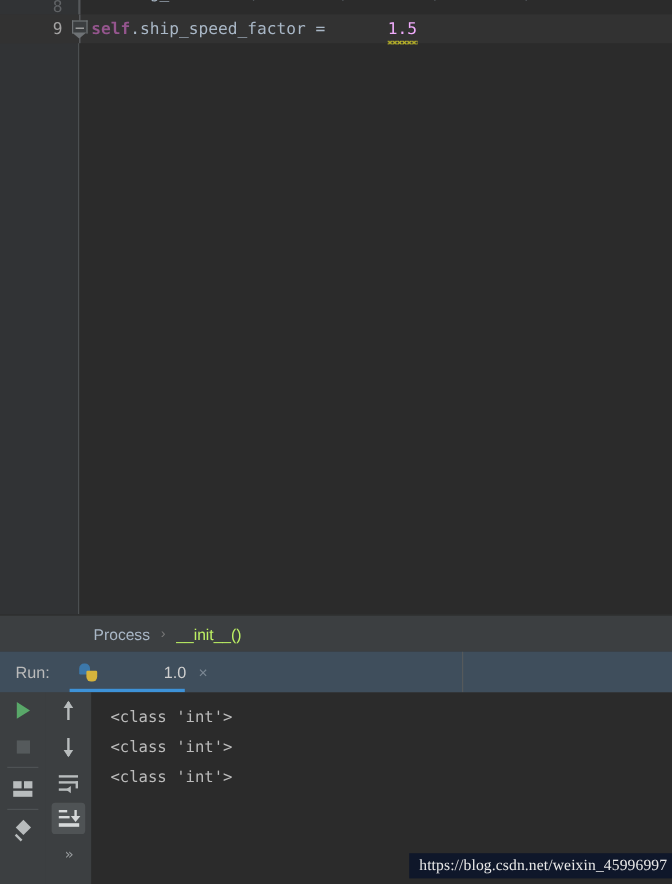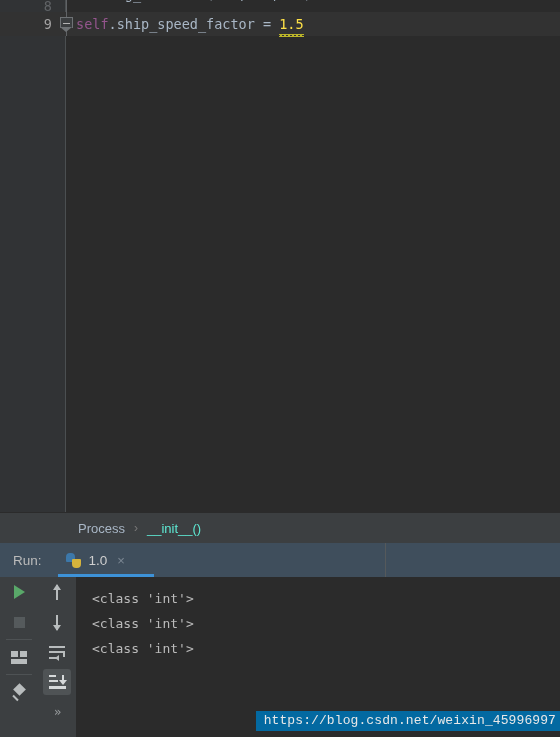--- a/index.html
+++ b/index.html
@@ -118,24 +118,24 @@
     left: 76px; top: 0;
     height: 100%;
     font-family: "DejaVu Sans Mono", monospace;
     font-size: 13.5px;
     line-height: 24px;
     white-space: pre;
     color: #a9b7c6;
   }
   .code-row.first .code-text { line-height: 12px; top: -12px; height: 24px; }
 
-  .tok-self     { color: #94558d; }
+  .tok-self     { color: #94558d; font-weight: bold; }
   .tok-attr     { color: #a9b7c6; }
   .tok-op       { color: #a9b7c6; }
-  .tok-num      { color: #fde047; }
+  .tok-num      { color: #f0abfc; margin-left: 44px; }
   .tok-punct    { color: #a9b7c6; }
 
   .squiggle {
     position: relative;
     display: inline-block;
   }
   .squiggle:after {
     content: "";
     position: absolute;
     left: 0; bottom: -1px;
@@ -165,21 +165,21 @@
     color: #a9b7c6;
     font-family: "Liberation Sans", sans-serif;
   }
   .bc-sep {
     color: #787878;
     font-size: 12px;
     padding: 0 9px;
   }
   .bc-mono {
     font-size: 13px;
-    color: #5eead4;
+    color: #bef264;
     font-family: "Liberation Sans", sans-serif;
     text-align: center;
   }
 
   
   .run-panel {
     position: absolute;
     left: 0; top: 543px;
     width: 560px;
     height: 194px;
@@ -237,20 +237,21 @@
   .py-icon .py-b {
     position: absolute;
     right: 0; bottom: 0;
     width: 9px; height: 9px;
     background: #d6b43c;
     border-radius: 1px 1px 4px 4px;
   }
   .run-tab-label {
     font-size: 13.5px;
     color: #cfcfcf;
+    margin-left: 48px;
   }
   .run-tab-close {
     margin-left: 10px;
     font-size: 13px;
     color: #7c8894;
     line-height: 1;
   }
 
   
   .console-toolbar {
@@ -435,24 +436,24 @@
     left: 0; top: 22px;
     width: 4px; height: 10px;
     background: #5b5f61;
   }
 
   
   .watermark {
     position: absolute;
     right: 0; top: 711px;
     padding: 2px 4px 3px 8px;
-    font-family: Liberation Mono, monospace;
+    font-family: Liberation Serif, serif;
     font-size: 13px;
     color: #e8e8e8;
-    background: #0369a1;
+    background: #0f172a;
     letter-spacing: 0.1px;
   }
 </style>
 </head>
 <body>
 
 <div id="app">
 
   <div class="editor">
     <div class="gutter-bg"></div>

